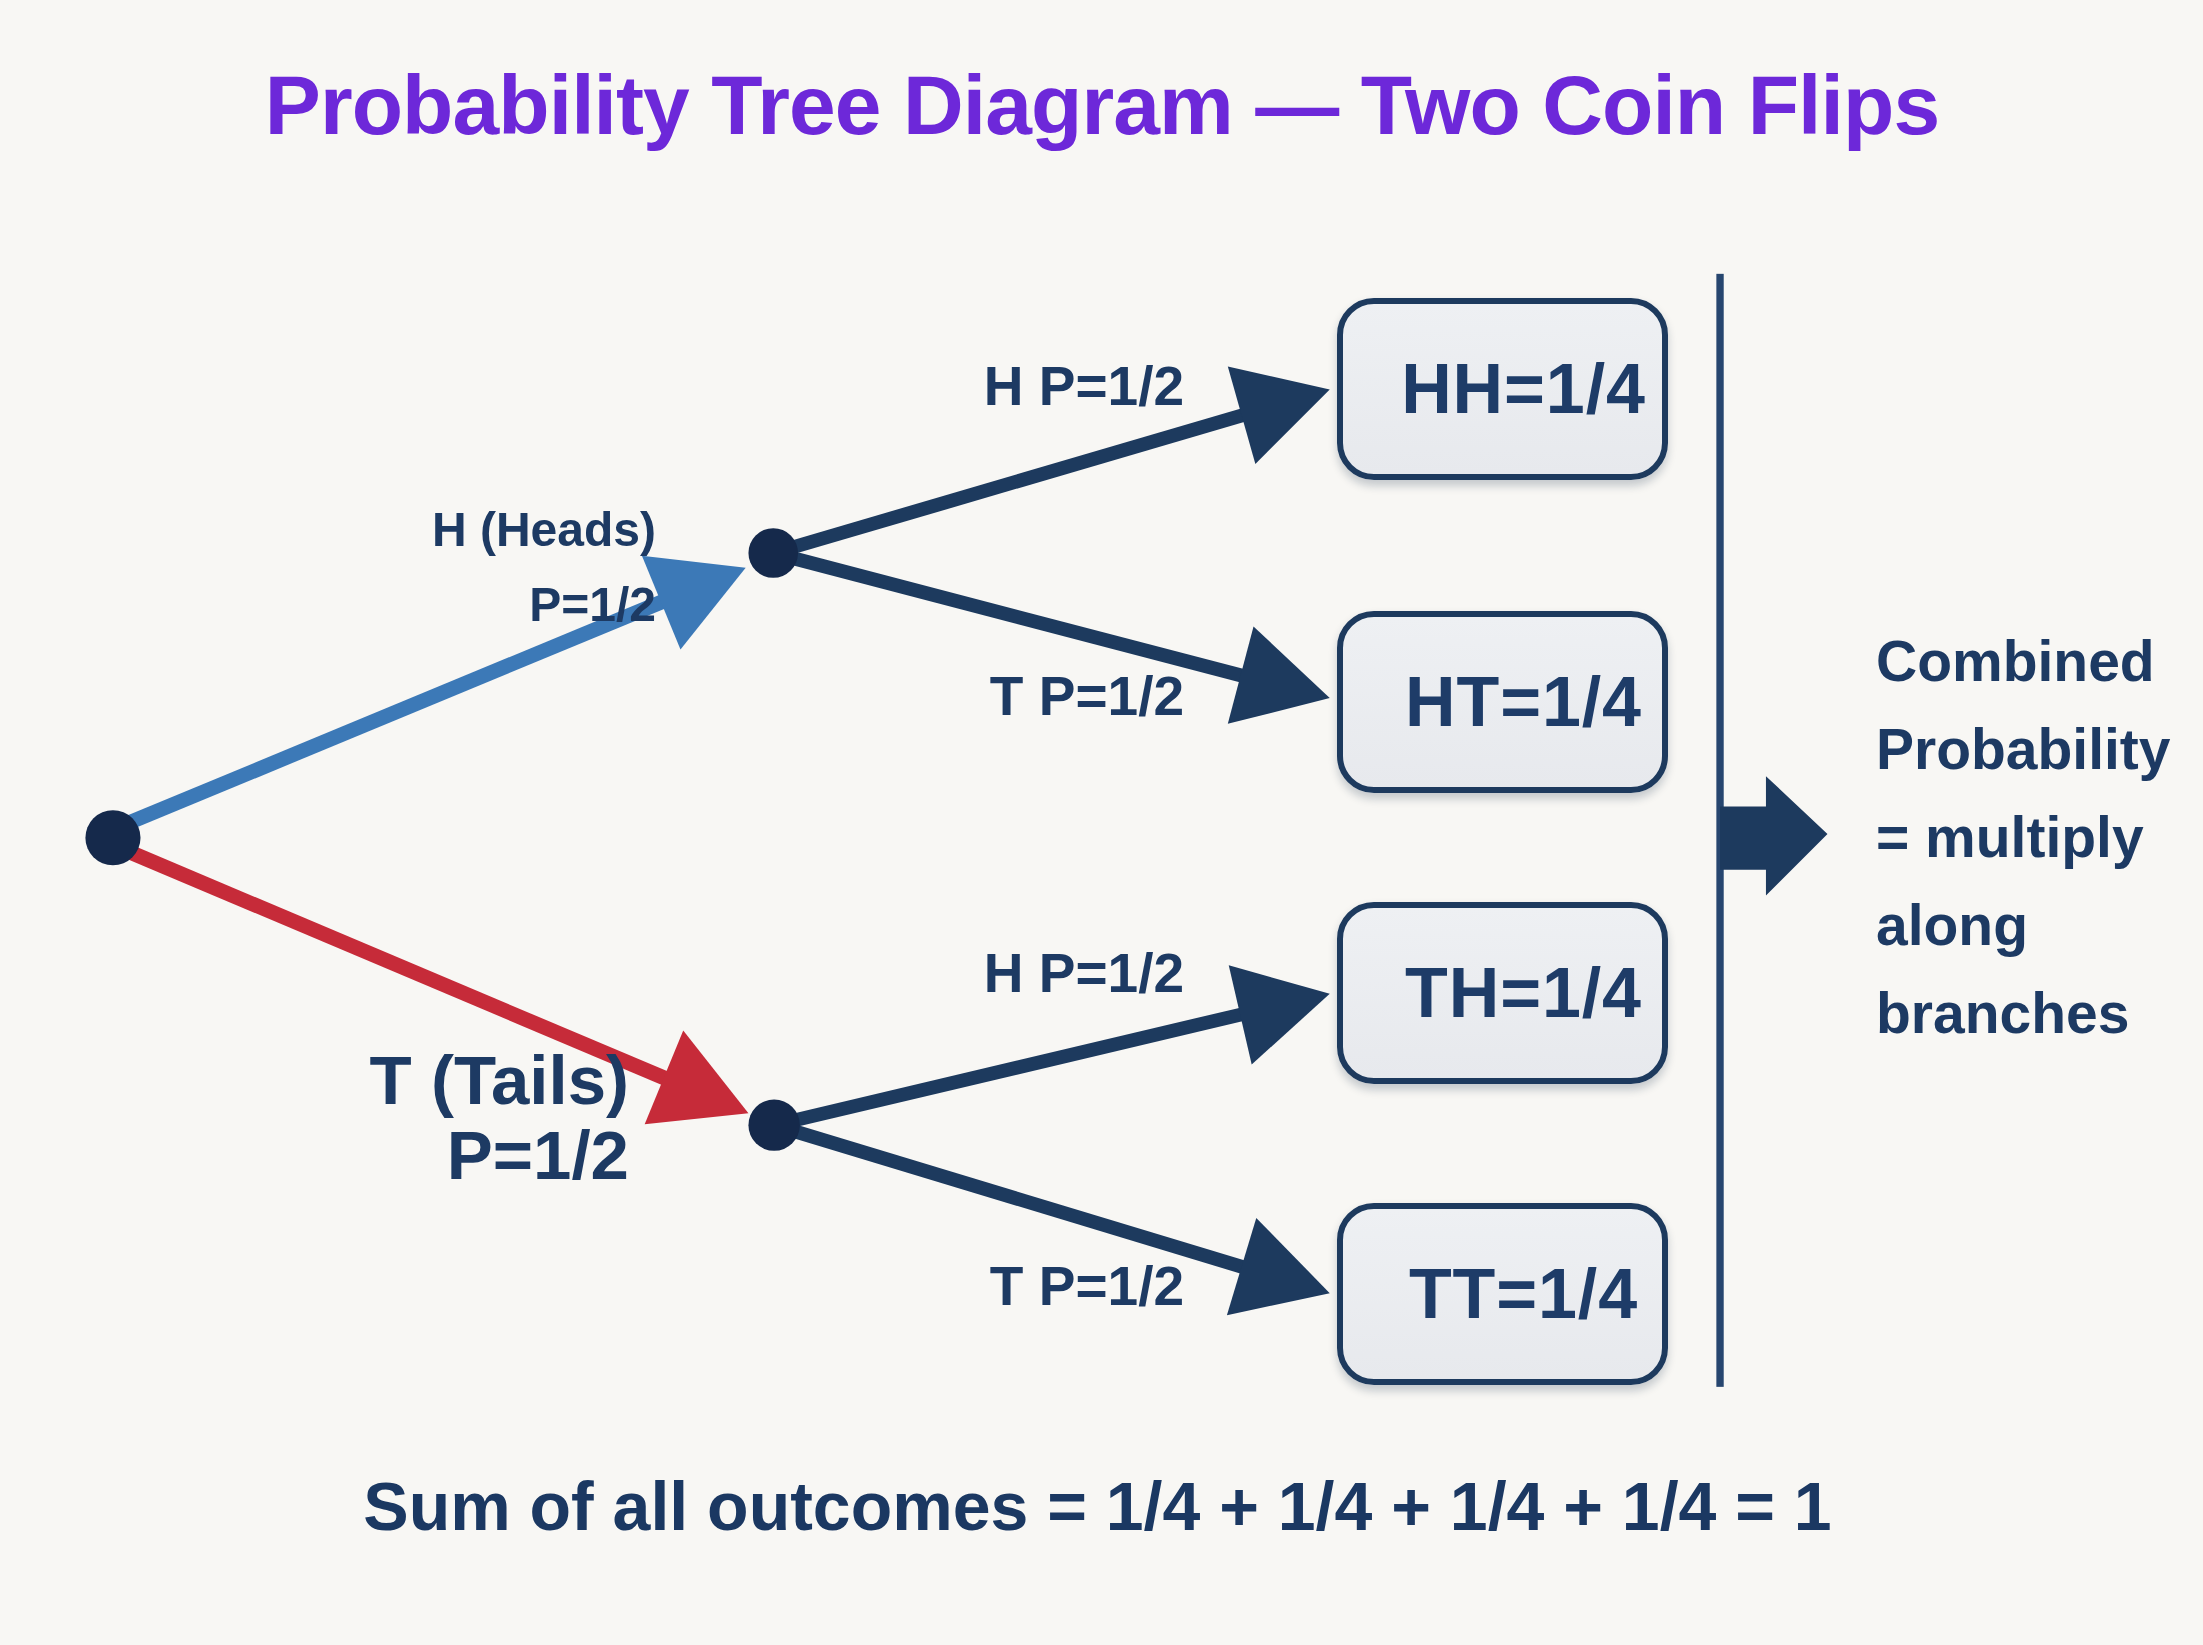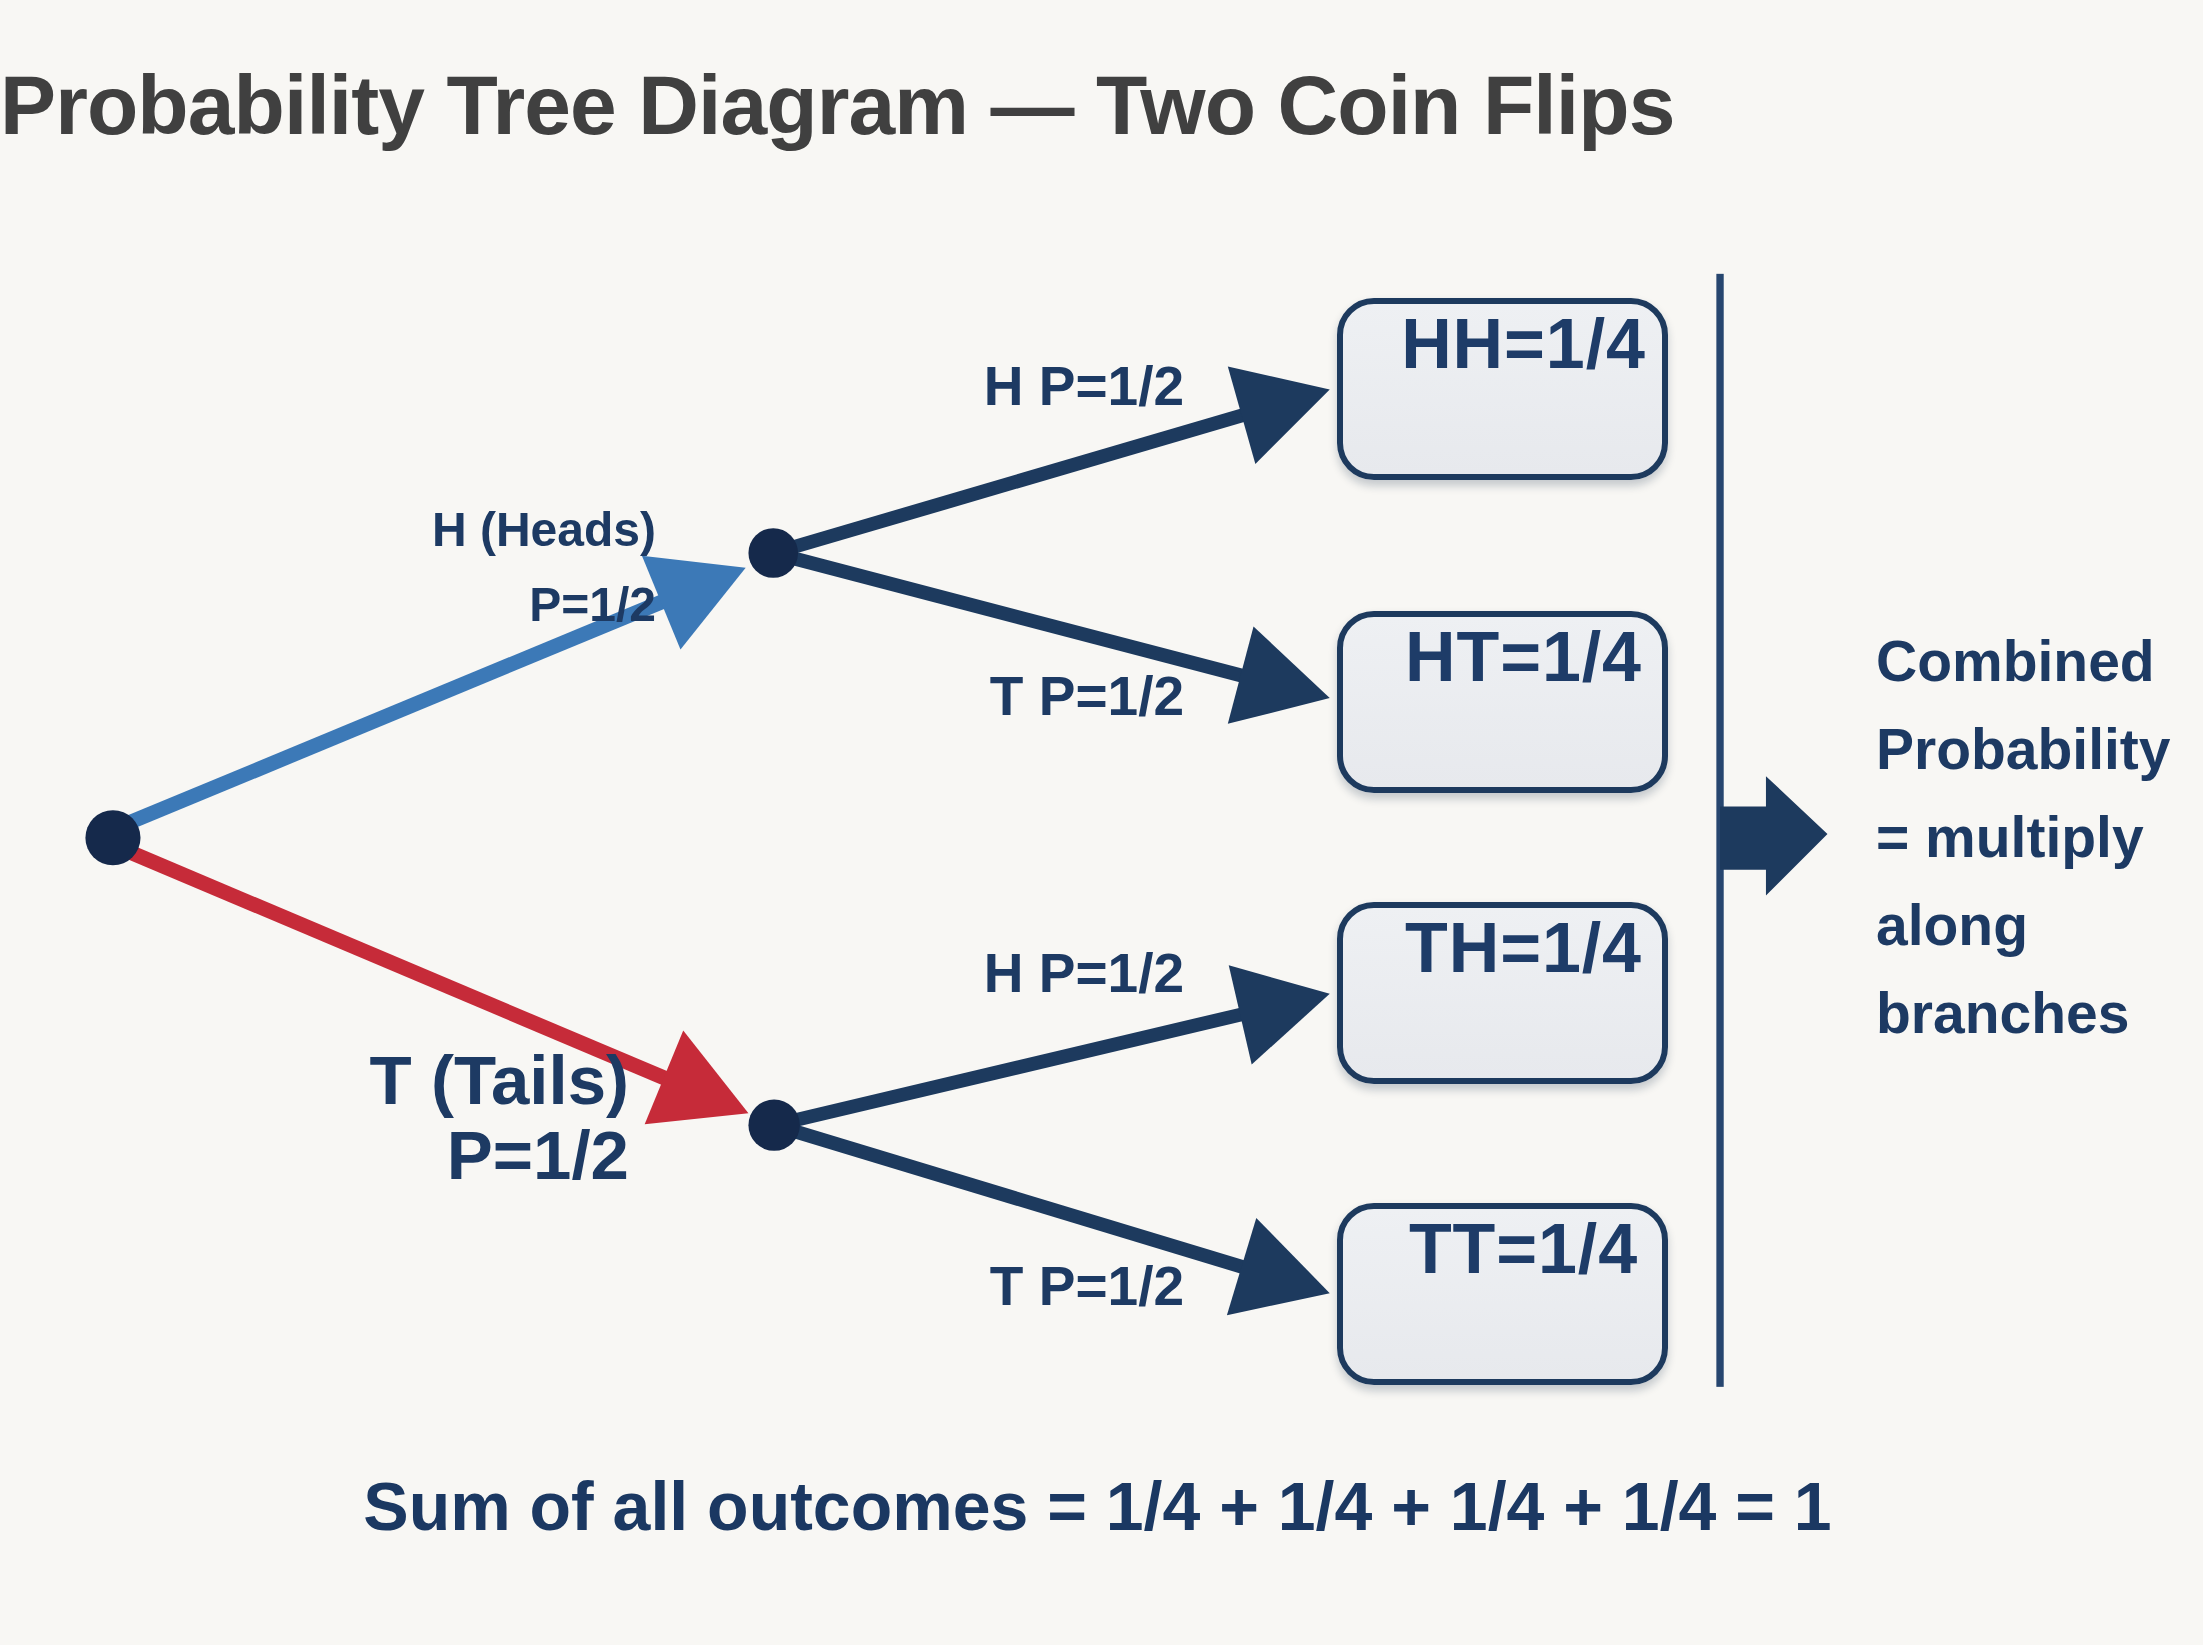--- a/index.html
+++ b/index.html
@@ -7,25 +7,25 @@
     position:relative;
     width:2204px;height:1646px;
     background:#f8f7f4;
     overflow:hidden;
     font-family:"Liberation Sans", sans-serif;
     color:#1b3862;
   }
   .title{
     position:absolute;left:0;right:0;top:57px;
     margin:0;
-    text-align:left;
+    text-align:center;
     font-size:84px;
     font-weight:700;
     letter-spacing:-0.9px;
-    color:#404040;
+    color:#6d28d9;
   }
   svg.tree{position:absolute;left:0;top:0;}
   .lbl{
     position:absolute;
     font-weight:700;
     white-space:pre-line;
     text-align:right;
     color:#1d3a63;
   }
   .lbl-heads{left:234px;top:492px;width:422px;font-size:48px;line-height:75px;}
@@ -35,21 +35,21 @@
   .lbl-ht{top:663px;}
   .lbl-th{top:940px;}
   .lbl-tt{top:1253px;}
   .box{
     position:absolute;left:1337px;width:331px;height:182px;
     box-sizing:border-box;
     border:6.4px solid #1d3a5e;
     border-radius:37px;
     background:linear-gradient(180deg,#eef0f3 0%,#e7e9ed 100%);
     box-shadow:0 5.5px 8.3px rgba(20,40,70,0.22);
-    display:flex;align-items:flex-start;justify-content:center;
+    display:flex;align-items:center;justify-content:center;
     font-size:70px;font-weight:700;color:#1e3c68;letter-spacing:0.9px;padding-left:42px;
   }
   .box-hh{top:298px;}
   .box-ht{top:611px;}
   .box-th{top:902px;}
   .box-tt{top:1203px;}
   .sidenote{
     position:absolute;left:1844px;top:617px;width:360px;
     font-size:57px;font-weight:700;line-height:88px;
     white-space:pre-line;text-align:left;color:#1d3a63;margin-left:32px;

